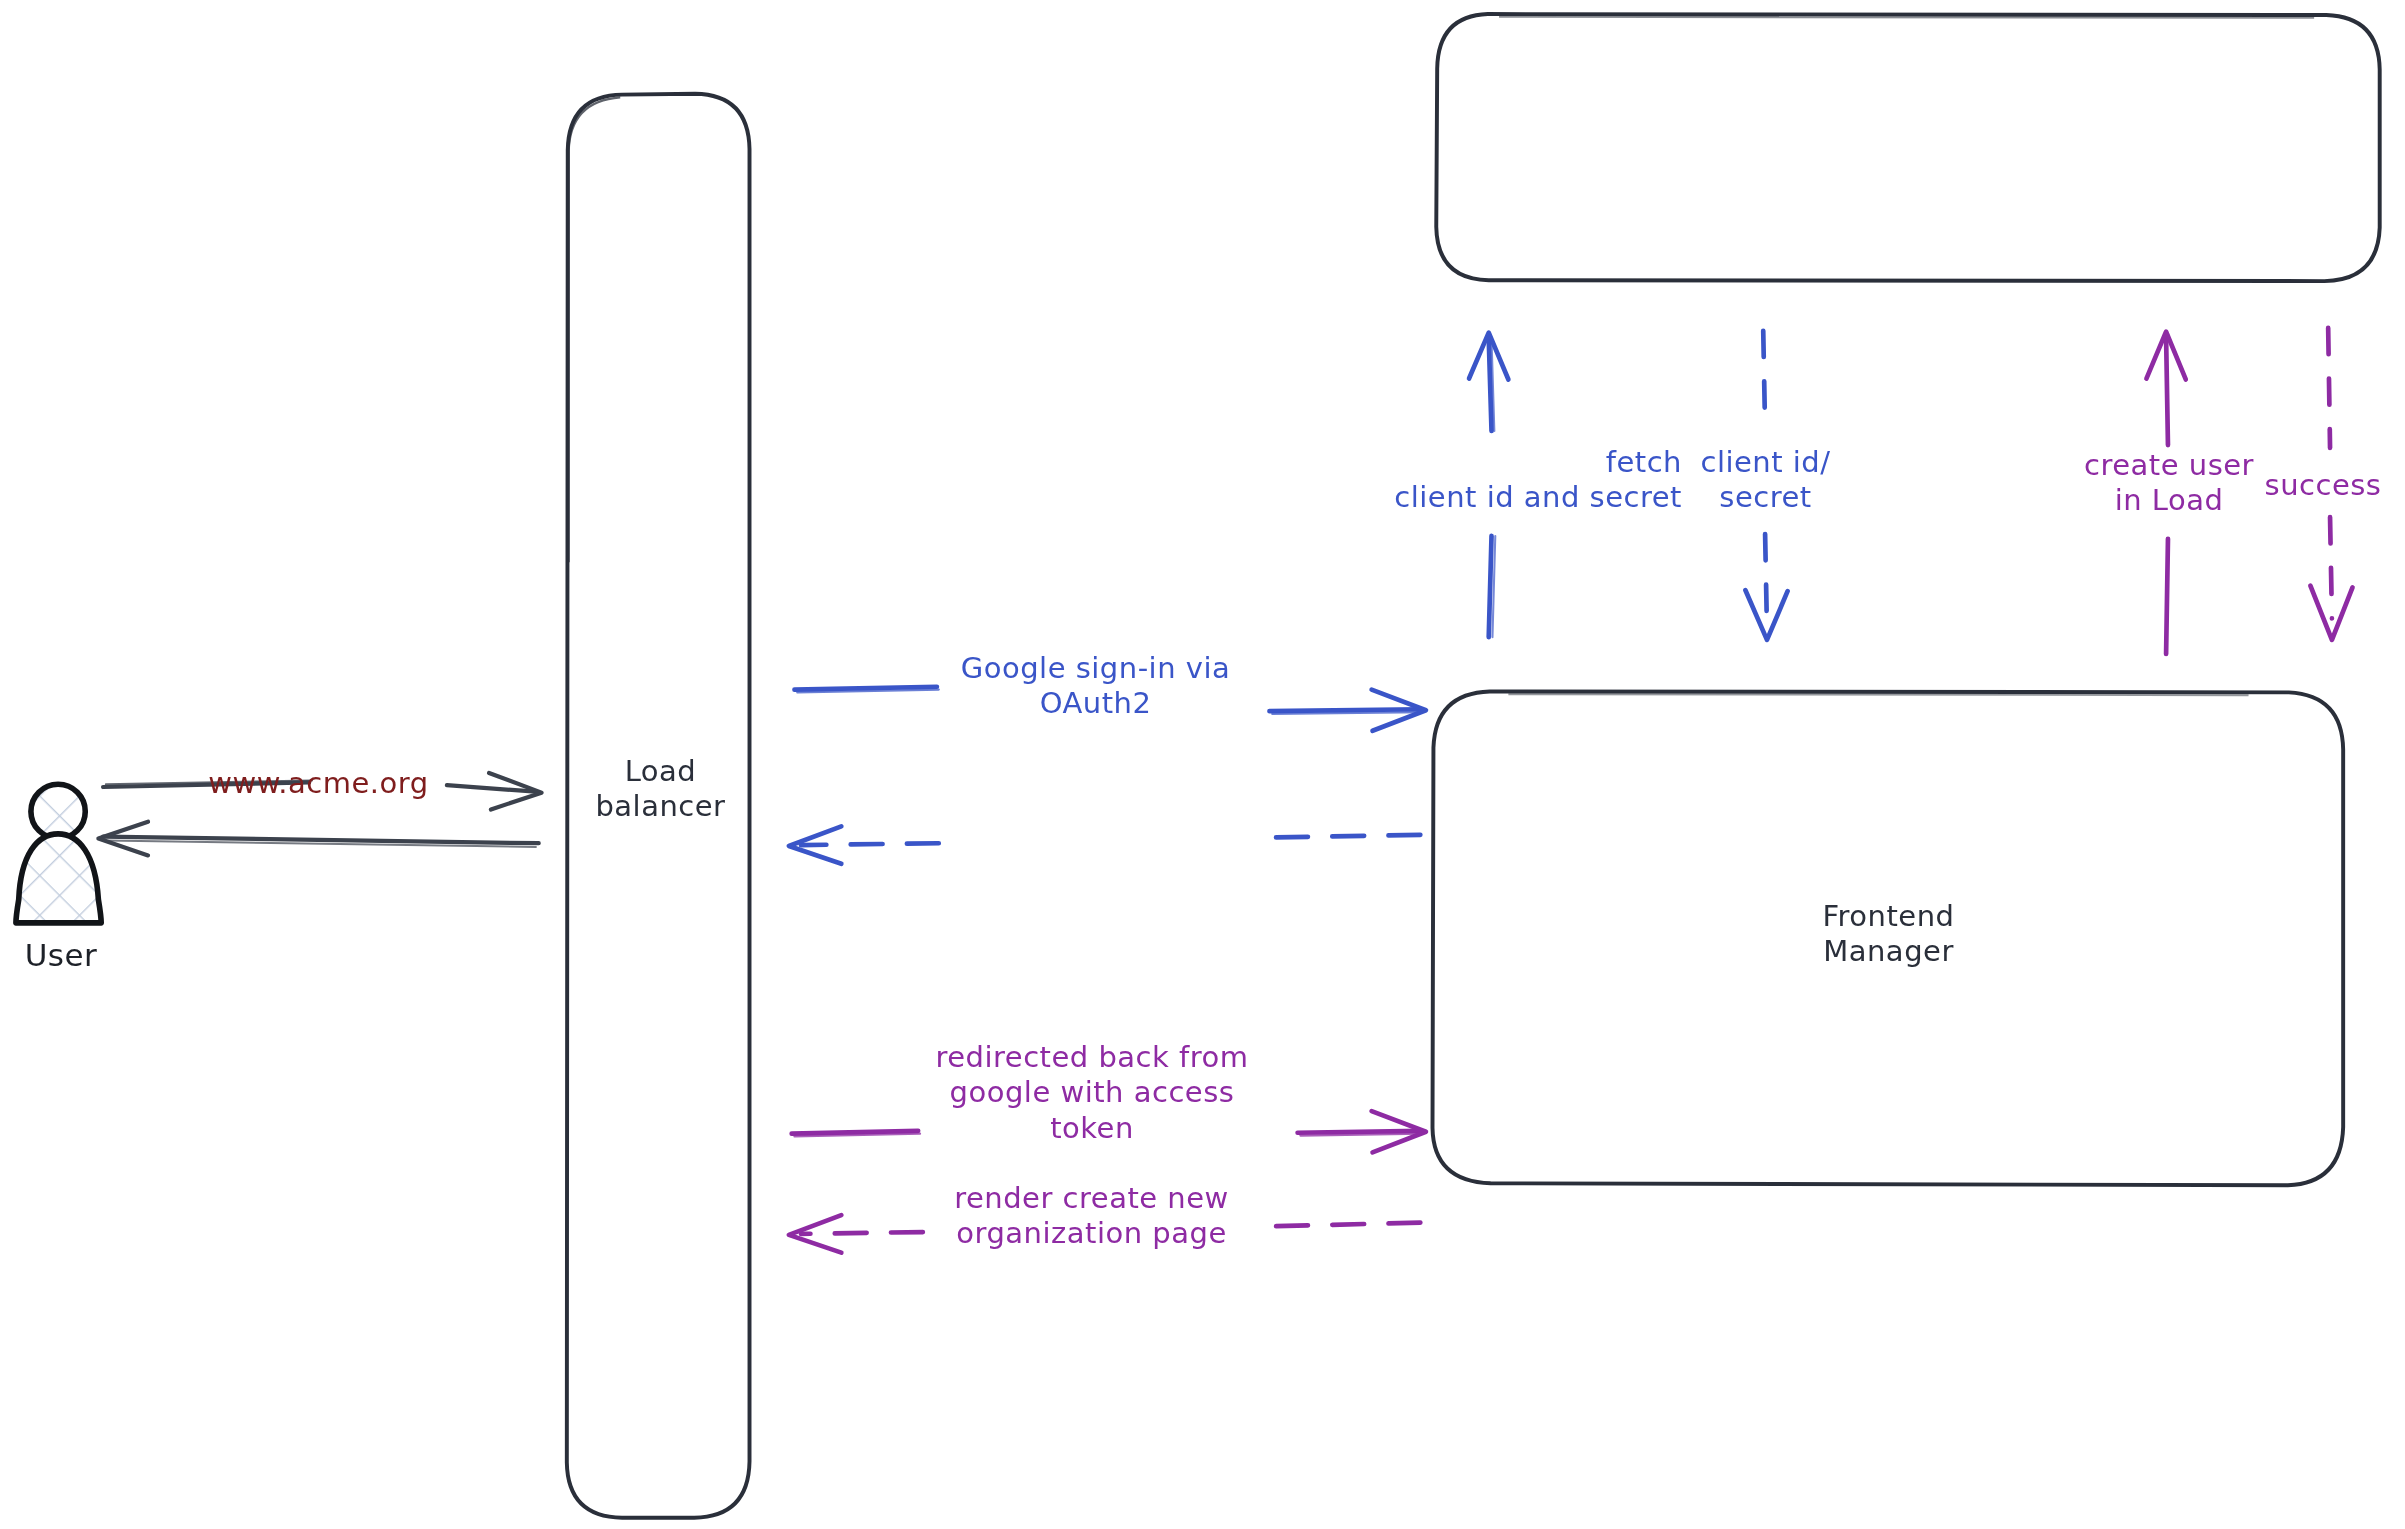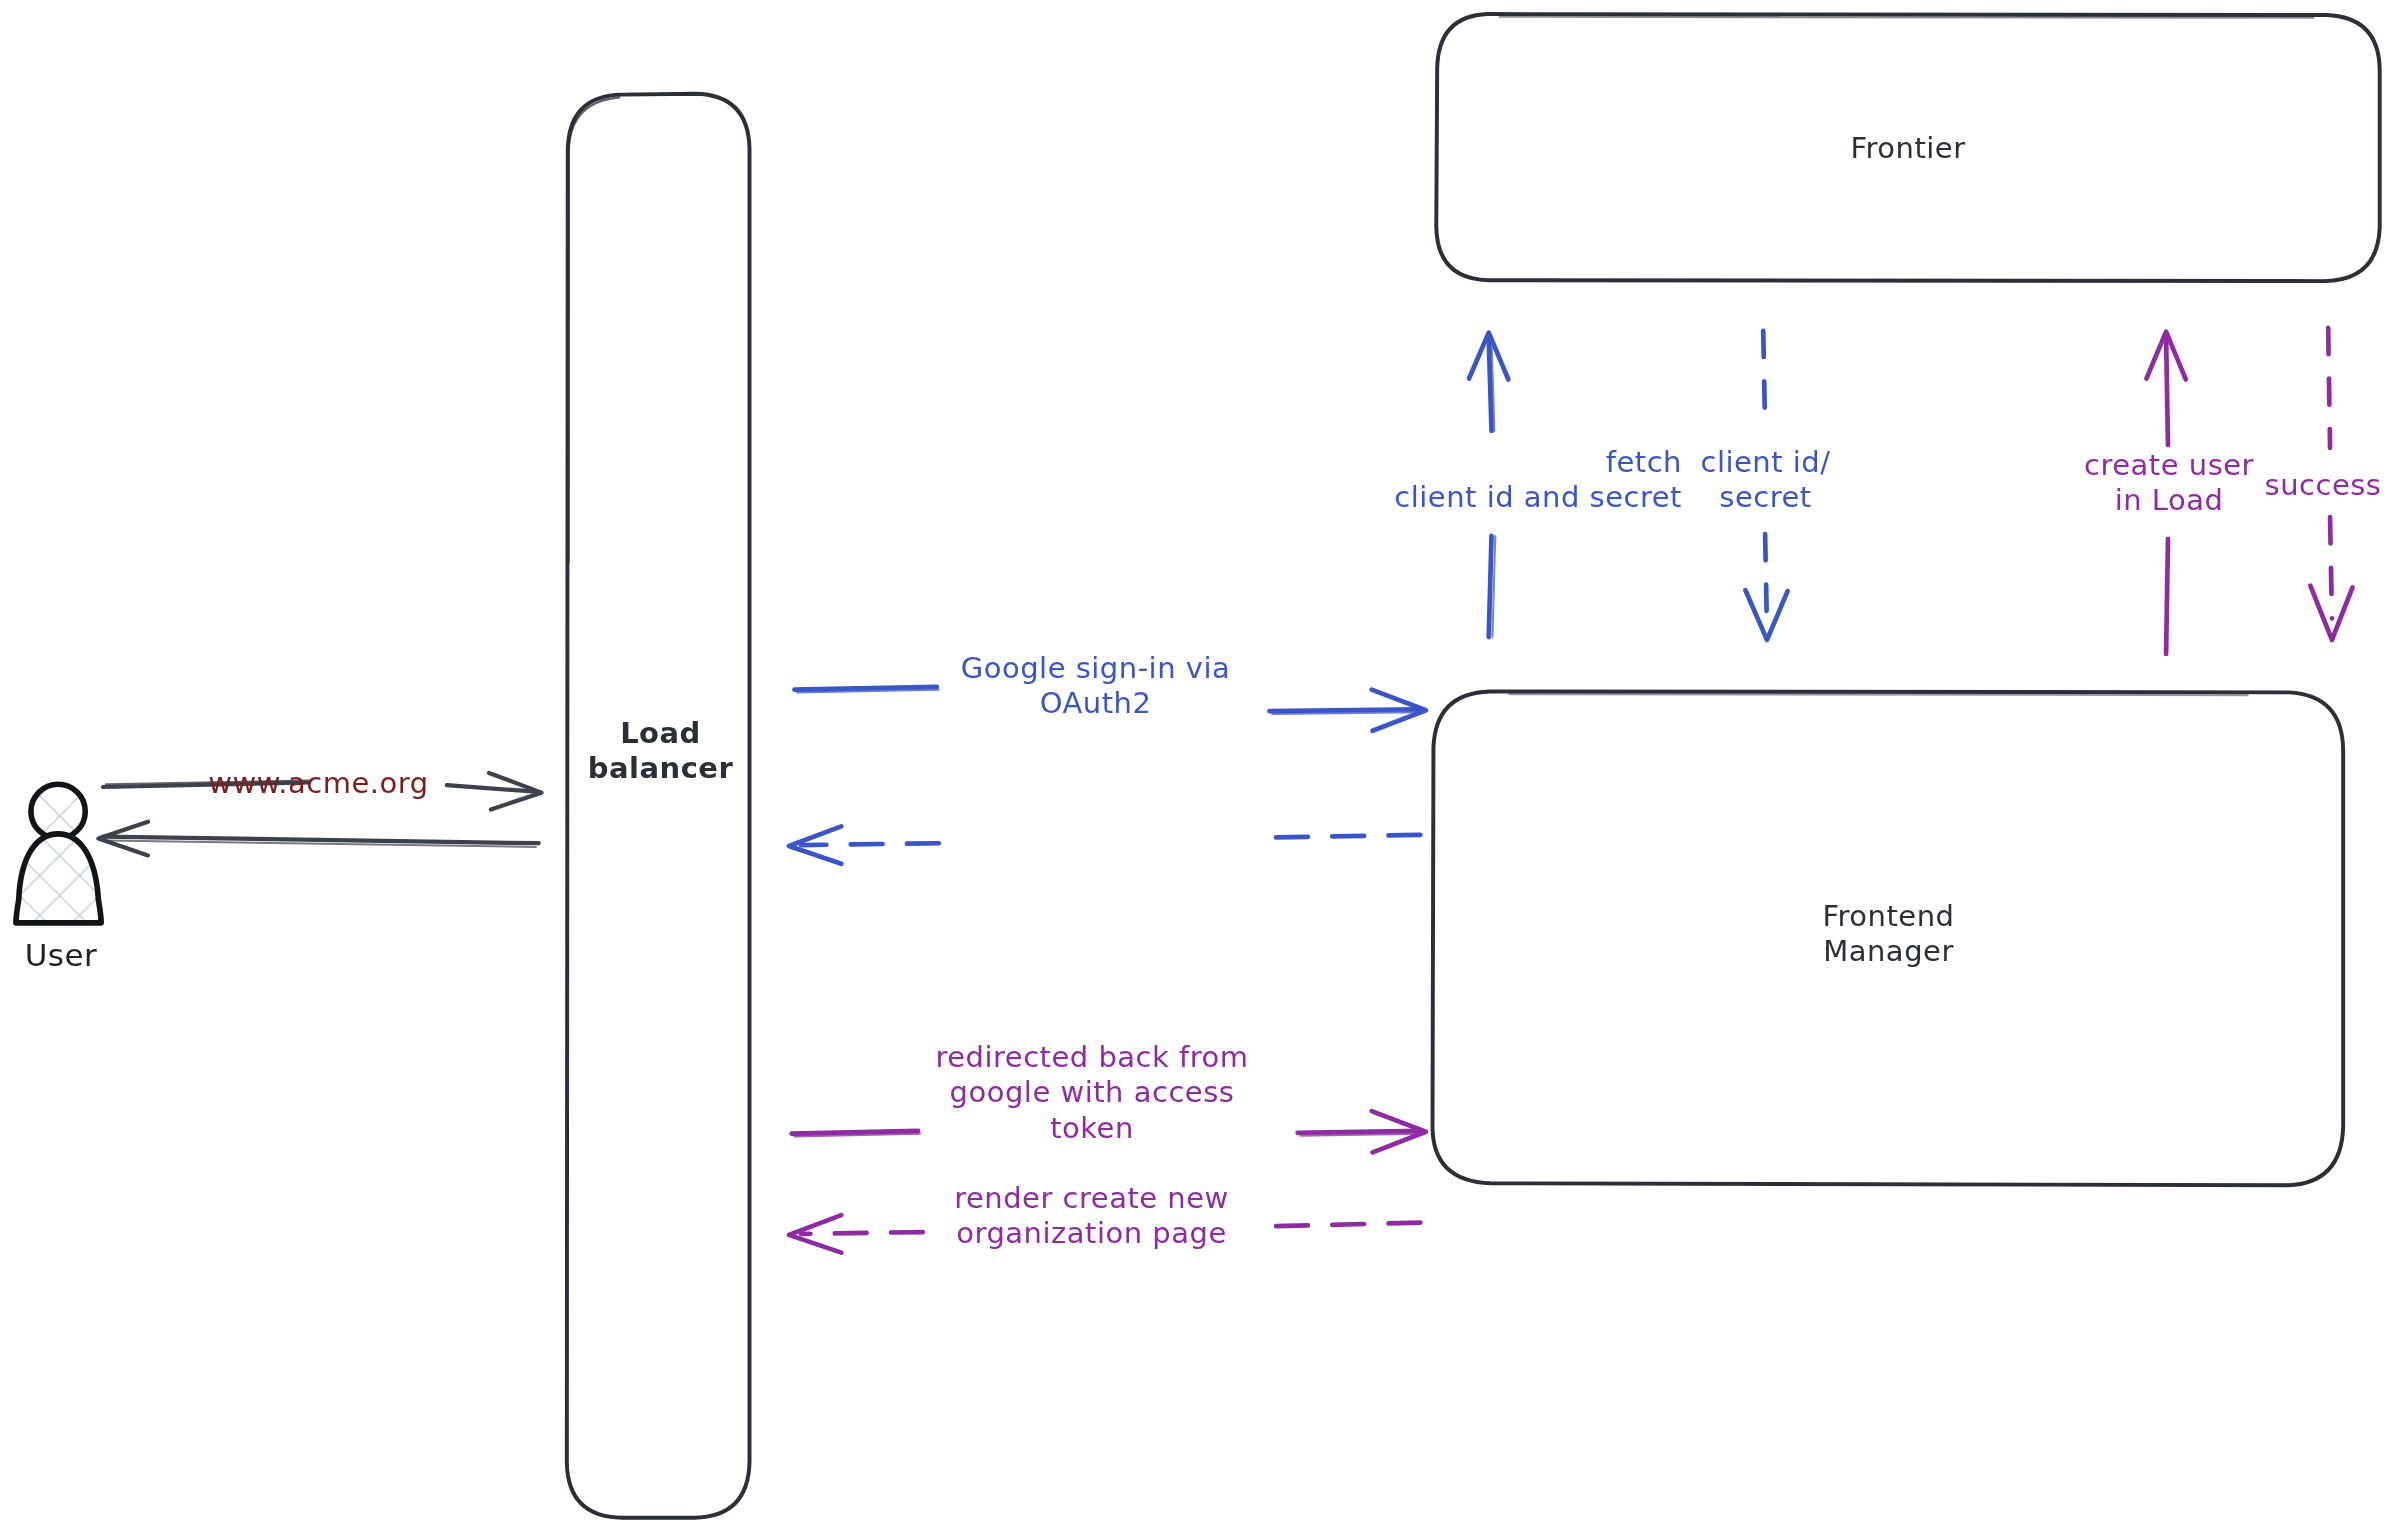--- a/index.html
+++ b/index.html
@@ -147,24 +147,23 @@
 
     <g>
       <path d="M 2485 350 L 2487 478" fill="none" stroke="#8e2ba3" stroke-width="5" stroke-linecap="round" stroke-dasharray="28 26"></path>
       <path d="M 2487 552 L 2489 660" fill="none" stroke="#8e2ba3" stroke-width="5" stroke-linecap="round" stroke-dasharray="28 26"></path>
       <path d="M 2466 625 L 2489 683 L 2511 627" fill="none" stroke="#8e2ba3" stroke-width="5" stroke-linecap="round" stroke-linejoin="round"></path>
     </g>
   </svg>
 
   <div class="lbl actor-label" style="left:0px; top:937px; width:122px;">User</div>
 
-  <div class="lbl node-label" style="left:567px; top:716px; width:187px;font-weight:bold;">Load
+  <div class="lbl node-label" style="left:567px; top:754px; width:187px;">Load
 balancer</div>
 
-  <div class="lbl node-label" style="left:1436px; top:131px; width:944px;">Frontier</div>
 
   <div class="lbl node-label" style="left:1433px; top:899px; width:911px;text-align:center;">Frontend
 Manager</div>
 
   <div class="lbl edge-label-dark" style="left:178px; top:766px; width:281px;">www.acme.org</div>
 
   <div class="lbl edge-label-blue" style="left:913px; top:651px; width:365px;">Google sign-in via
 OAuth2</div>
 
 

